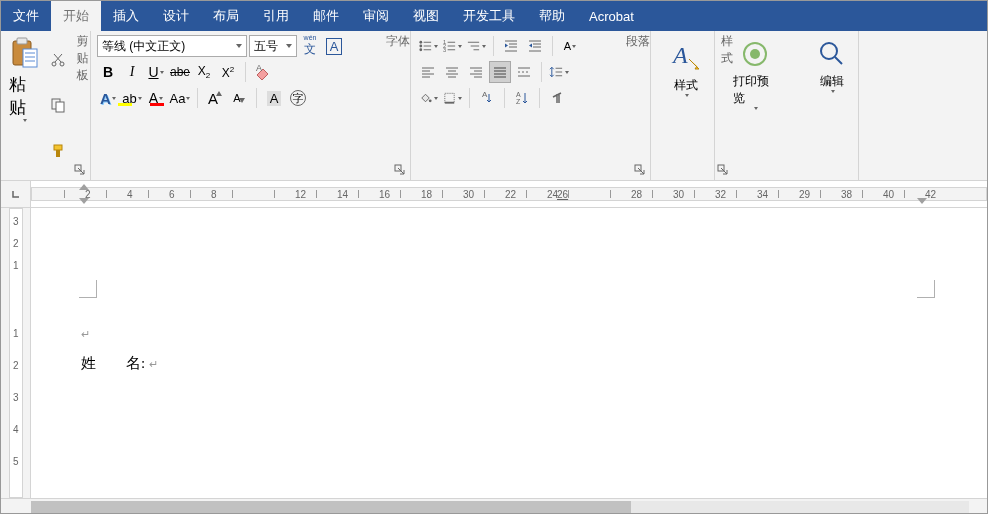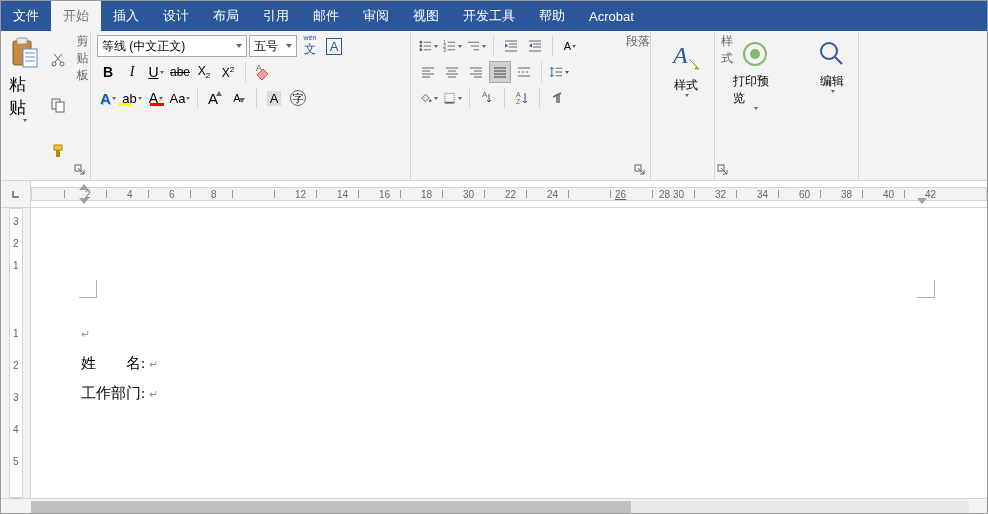--- a/index.html
+++ b/index.html
@@ -228,20 +228,27 @@
             </svg>
           </div>
         <div class="vsep"></div>
         <div class="ico-btn">
             <span style="background:#ddd;padding:0 3px;font-size:13px;">A</span>
           </div>
         <div class="ico-btn">
             <span style="border:1px solid #666;border-radius:50%;width:16px;height:16px;display:flex;align-items:center;justify-content:center;font-size:11px;">字</span>
           </div>
       </div>
+    </div>
+    <div class="group-label">
+      <span>字体</span>
+      <svg class="launcher" viewBox="0 0 12 12">
+          <rect x="1" y="1" width="6" height="6" fill="none" stroke="#666"></rect>
+          <path d="M4 4 L10 10 M10 6 L10 10 L6 10" stroke="#666" fill="none"></path>
+        </svg>
     </div>
   </div>
 
   <div class="group" style="width:240px;">
     <div class="group-body para-body">
       <div class="row">
         <div class="ico-btn">
             <svg width="16" height="16" viewBox="0 0 16 16">
               <circle cx="3" cy="4" r="1.5" fill="#666"></circle>
               <line x1="6" y1="4" x2="14" y2="4" stroke="#666"></line>
@@ -470,31 +477,31 @@
         <span class="tick-num" style="left: 348px;">16</span>
         <span style="position: absolute; left: 327px; top: 9px; width: 1px; height: 8px; background: rgb(153, 153, 153);"></span>
         <span class="tick-num" style="left: 390px;">18</span>
         <span style="position: absolute; left: 369px; top: 9px; width: 1px; height: 8px; background: rgb(153, 153, 153);"></span>
         <span class="tick-num" style="left: 432px;">30</span>
         <span style="position: absolute; left: 411px; top: 9px; width: 1px; height: 8px; background: rgb(153, 153, 153);"></span>
         <span class="tick-num" style="left: 474px;">22</span>
         <span style="position: absolute; left: 453px; top: 9px; width: 1px; height: 8px; background: rgb(153, 153, 153);"></span>
         <span class="tick-num" style="left: 516px;">24</span>
         <span style="position: absolute; left: 495px; top: 9px; width: 1px; height: 8px; background: rgb(153, 153, 153);"></span>
-        <span class="tick-num" style="left: 584px; text-decoration: underline;">26</span>
+        <span class="tick-num" style="left: 526px; text-decoration: underline;">26</span>
         <span style="position: absolute; left: 537px; top: 9px; width: 1px; height: 8px; background: rgb(153, 153, 153);"></span>
-        <span class="tick-num" style="left: 600px; margin-left: 28px;">28</span>
+        <span class="tick-num" style="left: 600px;">28</span>
         <span style="position: absolute; left: 579px; top: 9px; width: 1px; height: 8px; background: rgb(153, 153, 153);"></span>
         <span class="tick-num" style="left: 642px;">30</span>
         <span style="position: absolute; left: 621px; top: 9px; width: 1px; height: 8px; background: rgb(153, 153, 153);"></span>
         <span class="tick-num" style="left: 684px;">32</span>
         <span style="position: absolute; left: 663px; top: 9px; width: 1px; height: 8px; background: rgb(153, 153, 153);"></span>
         <span class="tick-num" style="left: 726px;">34</span>
         <span style="position: absolute; left: 705px; top: 9px; width: 1px; height: 8px; background: rgb(153, 153, 153);"></span>
-        <span class="tick-num" style="left: 768px;">60</span>
+        <span class="tick-num" style="left: 768px;">29</span>
         <span style="position: absolute; left: 747px; top: 9px; width: 1px; height: 8px; background: rgb(153, 153, 153);"></span>
         <span class="tick-num" style="left: 810px;">38</span>
         <span style="position: absolute; left: 789px; top: 9px; width: 1px; height: 8px; background: rgb(153, 153, 153);"></span>
         <span class="tick-num" style="left: 852px;">40</span>
         <span style="position: absolute; left: 831px; top: 9px; width: 1px; height: 8px; background: rgb(153, 153, 153);"></span>
         <span class="tick-num" style="left: 894px;">42</span>
         <span style="position: absolute; left: 873px; top: 9px; width: 1px; height: 8px; background: rgb(153, 153, 153);"></span>
       </div>
     <div class="ruler-indent-top"></div>
     <div class="ruler-indent-bot"></div>
@@ -516,21 +523,20 @@
         <span class="vtick" style="top: 248px;">5</span>
       </div>
   </div>
   <div class="page-viewport">
     <div class="page">
       <div class="page-corner-tl"></div>
       <div class="page-corner-tr"></div>
       <div class="doc-text">
         <div><span class="para-mark">↵</span></div>
         <div><span>姓  名:</span> <span class="para-mark">↵</span></div>
-        <div><span>工作部门:</span> <span class="para-mark">↵</span></div>
       </div>
     </div>
   </div>
 </div>
 
 <div class="hscroll">
   <div class="hscroll-track"></div>
   <div class="hscroll-thumb"></div>
 </div>
 

